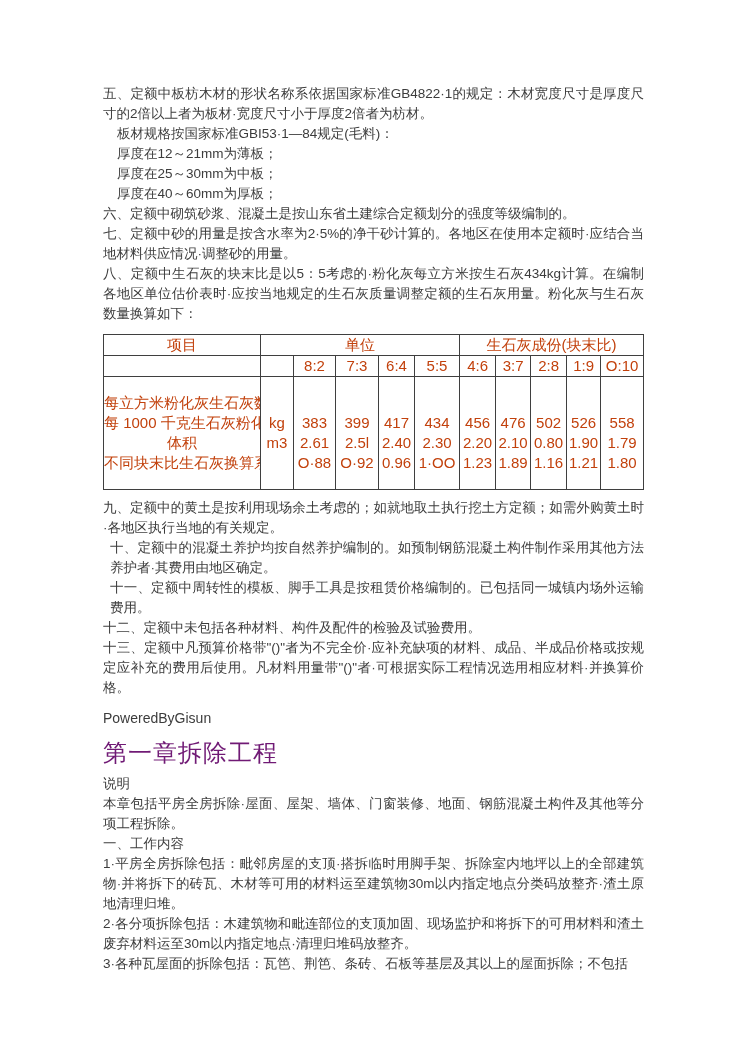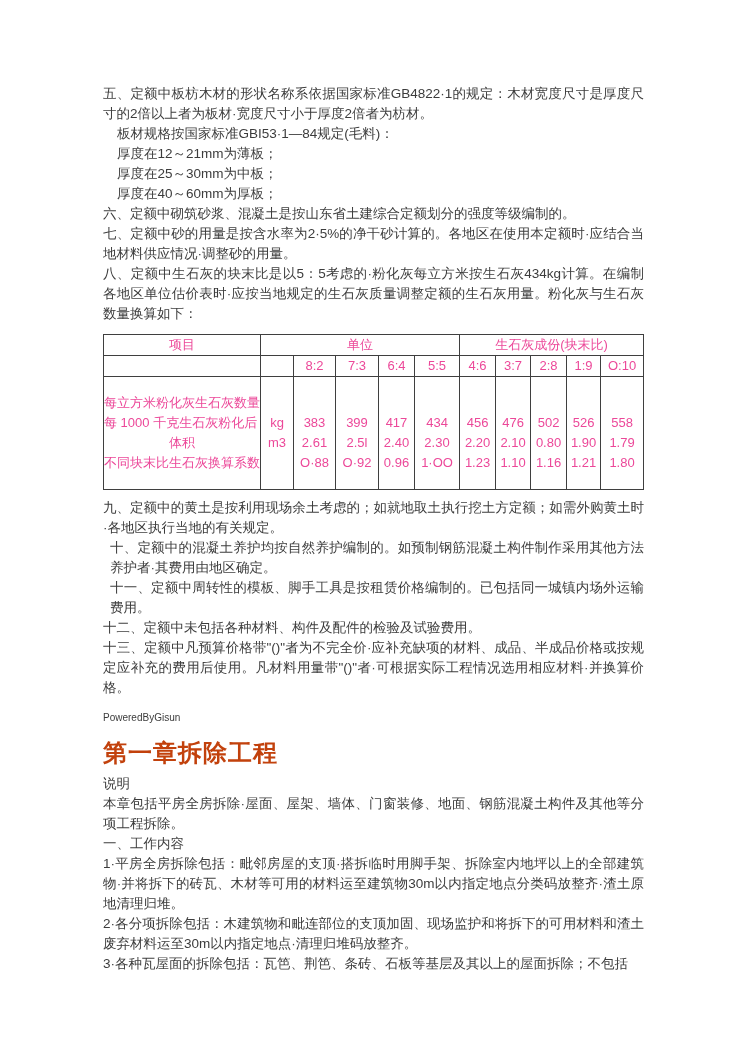--- a/index.html
+++ b/index.html
@@ -20,22 +20,22 @@
   }
   p.ln { margin: 0; text-align: justify; }
   p.indent-1 { padding-left: 14px; }
   p.indent-half { padding-left: 7px; }
 
   table.lime {
     border-collapse: collapse;
     table-layout: fixed;
     width: 540px;
     margin: 10px 0 8px 0;
-    font-size: 13px;
-    color: #ec4899;
+    font-size: 15px;
+    color: #c2410c;
   }
   table.lime, table.lime th, table.lime td {
     border: 1px solid #3f3f3f;
   }
   table.lime th {
     font-weight: normal;
     text-align: center;
     height: 19px;
     padding: 0;
   }
@@ -48,28 +48,28 @@
     white-space: nowrap;
     overflow: hidden;
   }
   table.lime tbody td.lbl { text-align: left; }
   table.lime tbody td.lbl-center { text-align: center; }
   table.lime tbody tr.gap-top td { padding-top: 16px; }
   table.lime tbody tr.gap-bottom td { padding-bottom: 16px; margin-top: 8px; }
 
   .powered {
     margin: 10px 0 0 0;
-    font-size: 10px;
+    font-size: 14px;
     color: #3c3c3c;
   }
   h1.chapter-title {
     margin: 15px 0 11px 0;
     font-size: 24px;
-    font-weight: bold;
-    color: #c2410c;
+    font-weight: normal;
+    color: #701a75;
     letter-spacing: 1px;
   }
 </style>
 </head>
 <body>
 
 <div class="doc">
 
   <p class="ln">五、定额中板枋木材的形状名称系依据国家标准GB4822·1的规定：木材宽度尺寸是厚度尺寸的2倍以上者为板材·宽度尺寸小于厚度2倍者为枋材。</p>
   <p class="ln indent-1">板材规格按国家标准GBI53·1—84规定(毛料)：</p>
@@ -155,21 +155,21 @@
         <td>1.79</td>
       </tr>
       <tr class="gap-bottom">
         <td class="lbl">不同块末比生石灰换算系数</td>
         <td></td>
         <td>O·88</td>
         <td>O·92</td>
         <td>0.96</td>
         <td>1·OO</td>
         <td>1.23</td>
-        <td>1.10</td>
+        <td>1.89</td>
         <td>1.16</td>
         <td>1.21</td>
         <td>1.80</td>
       </tr>
     </tbody>
   </table>
 
   <p class="ln">九、定额中的黄土是按利用现场余土考虑的；如就地取土执行挖土方定额；如需外购黄土时·各地区执行当地的有关规定。</p>
   <p class="ln indent-half">十、定额中的混凝土养护均按自然养护编制的。如预制钢筋混凝土构件制作采用其他方法养护者·其费用由地区确定。</p>
   <p class="ln indent-half">十一、定额中周转性的模板、脚手工具是按租赁价格编制的。已包括同一城镇内场外运输费用。</p>

